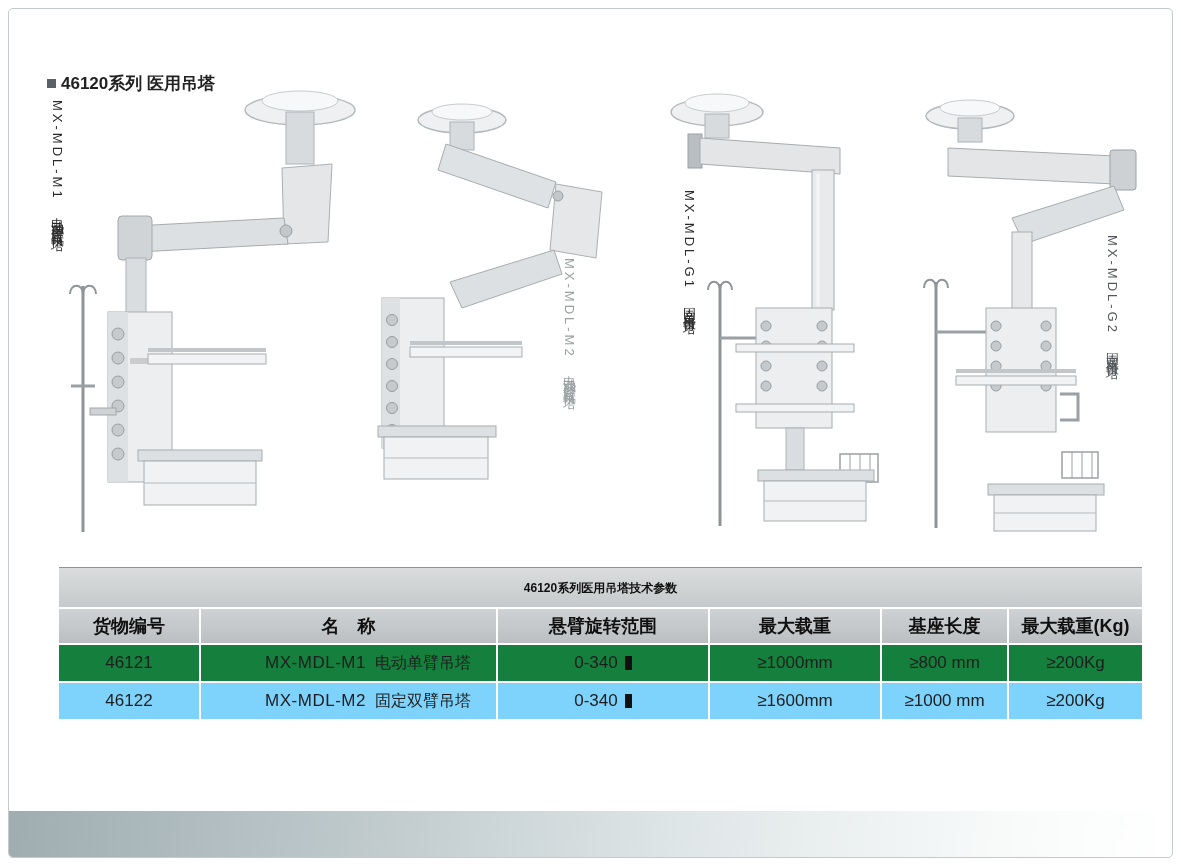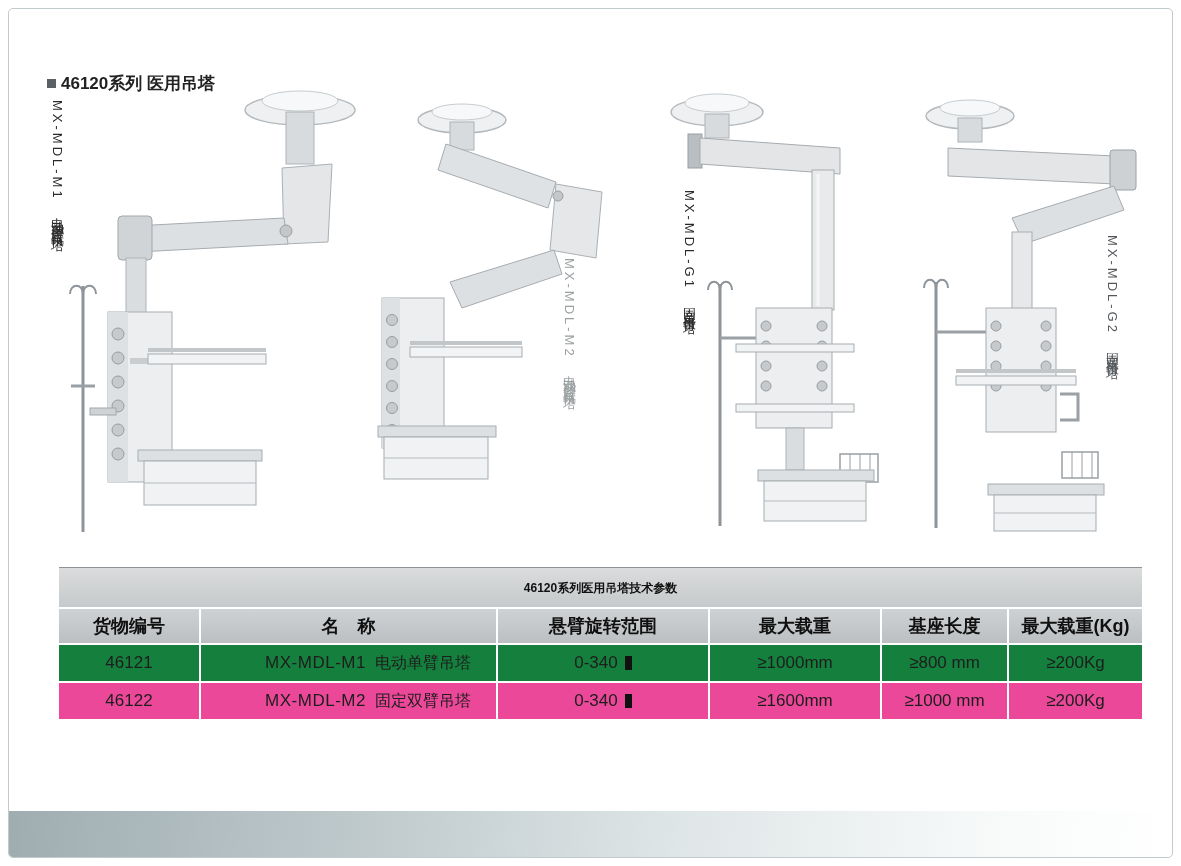--- a/index.html
+++ b/index.html
@@ -42,21 +42,21 @@
   table.spec {
     border-collapse:separate; border-spacing:2px; table-layout:fixed;
     width:calc(100% + 4px); margin-left:-2px; background:transparent;
   }
   table.spec th {
     height:34px; background:linear-gradient(#cfd2d4,#bbbfc1);
     font-size:18px; font-weight:bold; color:#101010; text-align:center;
   }
   table.spec td { height:36px; text-align:center; font-size:17px; color:#1d1d1d; }
   tr.row-light td { background:#15803d; }
-  tr.row-dark  td { background:#ec4899; }
+  tr.row-dark  td { background:#7dd3fc; }
   td.c-name { text-align:left; padding-left:39px; }
   .model { font-size:17px; letter-spacing:.5px; margin-right:9px; }
   .cname { font-size:16px; }
   .deg-box {
     display:inline-block; width:7px; height:14px; background:#101010;
     margin-left:7px; vertical-align:-2px;
   }
 </style>
 </head>
 <body>

